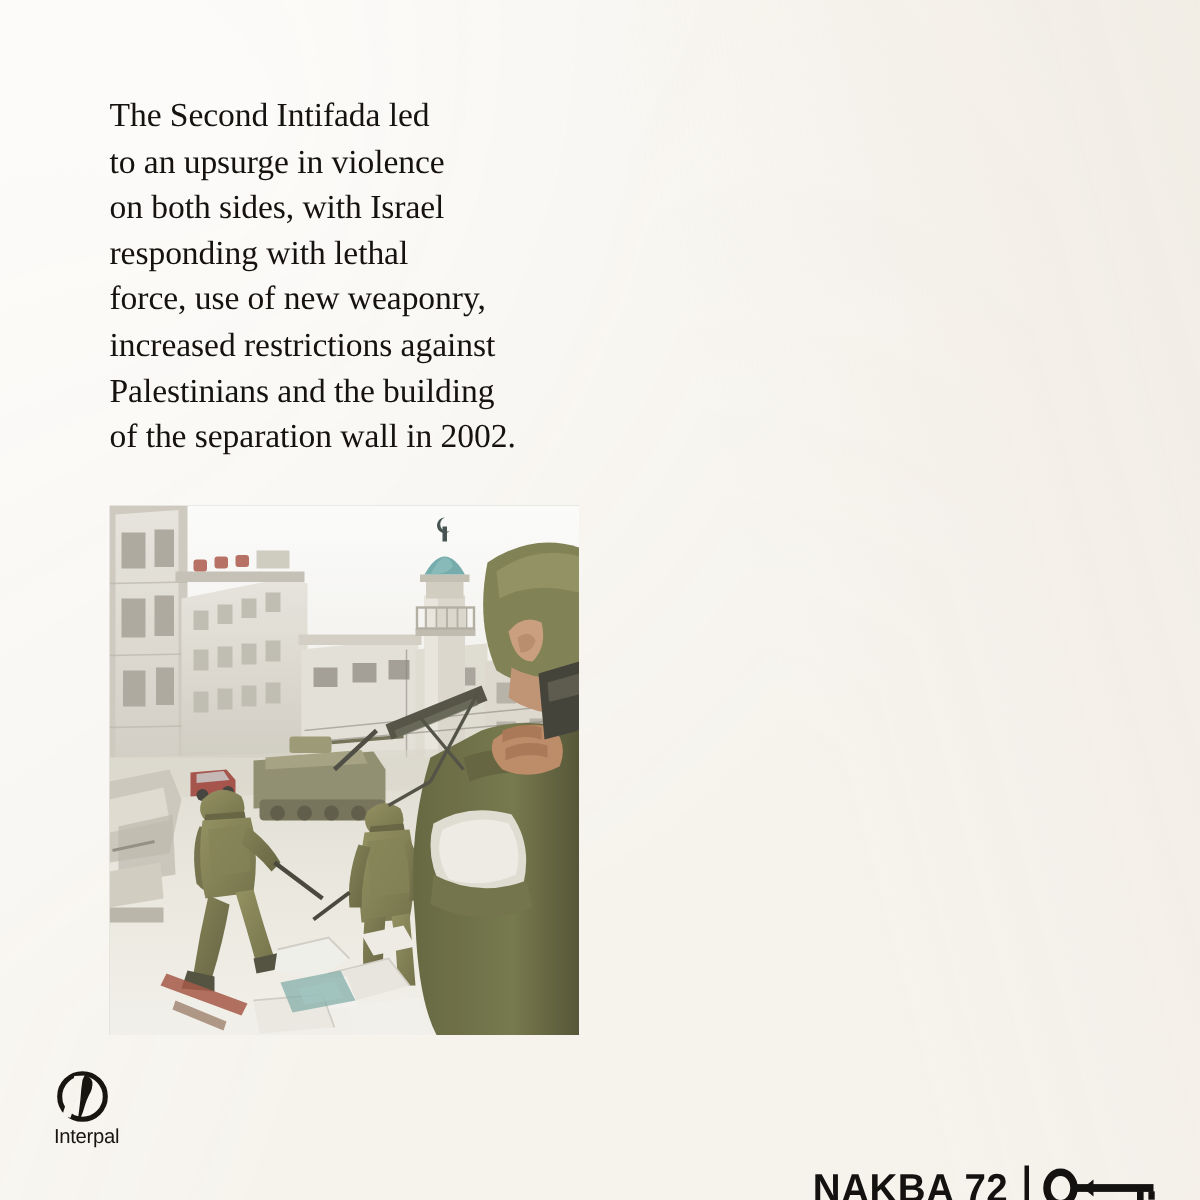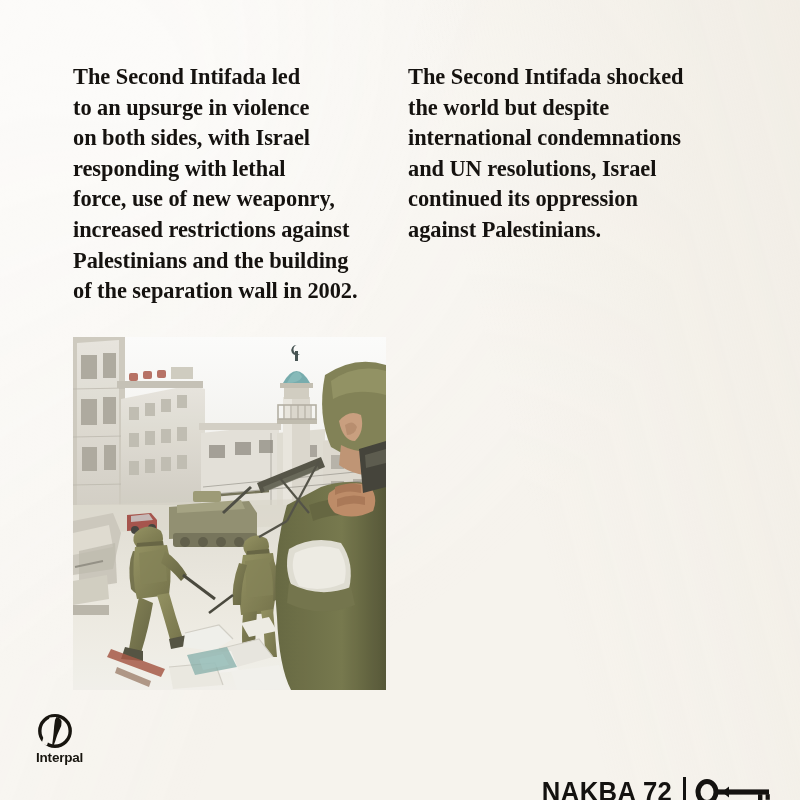--- a/index.html
+++ b/index.html
@@ -38,21 +38,21 @@
   #col-right { left: 408px; width: 330px; }
 
   .para {
     font-size: 22.4px;
     line-height: 30.6px;
     letter-spacing: -0.05px;
     margin: 0 0 30px 0;
     white-space: pre-line;
     color: #15120f;
   }
-  .para:last-child { margin-bottom: 0; font-weight: bold; }
+  .para:last-child { margin-bottom: 0; }
 
   
   #photo {
     position: absolute;
     left: 73px;
     top: 337px;
     width: 313px;
     height: 353px;
     overflow: hidden;
     background: #cfd3d0;
@@ -65,21 +65,21 @@
     left: 36px;
     top: 714px;
     width: 92px;
     text-align: left;
   }
   #interpal-mark { display:block; width: 34px; height: 34px; margin-left: 2px; }
   #interpal-wordmark {
     display: block;
     margin-top: 2px;
     font-family: "Liberation Sans", "DejaVu Sans", sans-serif;
-    font-weight: bold;
+    font-weight: normal;
     font-size: 13.5px;
     letter-spacing: -0.2px;
     color: #18150f;
   }
 
   
   #nakba-lockup {
     position: absolute;
     right: 27px;
     top: 775px;
@@ -117,26 +117,20 @@
 to an upsurge in violence
 on both sides, with Israel
 responding with lethal
 force, use of new weaponry,
 increased restrictions against
 Palestinians and the building
 of the separation wall in 2002.</p>
   </div>
 
   <div class="col" id="col-right">
-    <p class="para">The Second Intifada shocked
-the world but despite
-international condemnations
-and UN resolutions, Israel
-continued its oppression
-against Palestinians.</p>
   </div>
 
   <div id="photo">
     <svg viewBox="0 0 313 353" preserveAspectRatio="xMidYMid slice">
       <defs>
         <linearGradient id="skyG" x1="0" y1="0" x2="0" y2="1">
           <stop offset="0%" stop-color="#fbfbfa"></stop>
           <stop offset="70%" stop-color="#f0efeb"></stop>
           <stop offset="100%" stop-color="#e9e7e0"></stop>
         </linearGradient>

